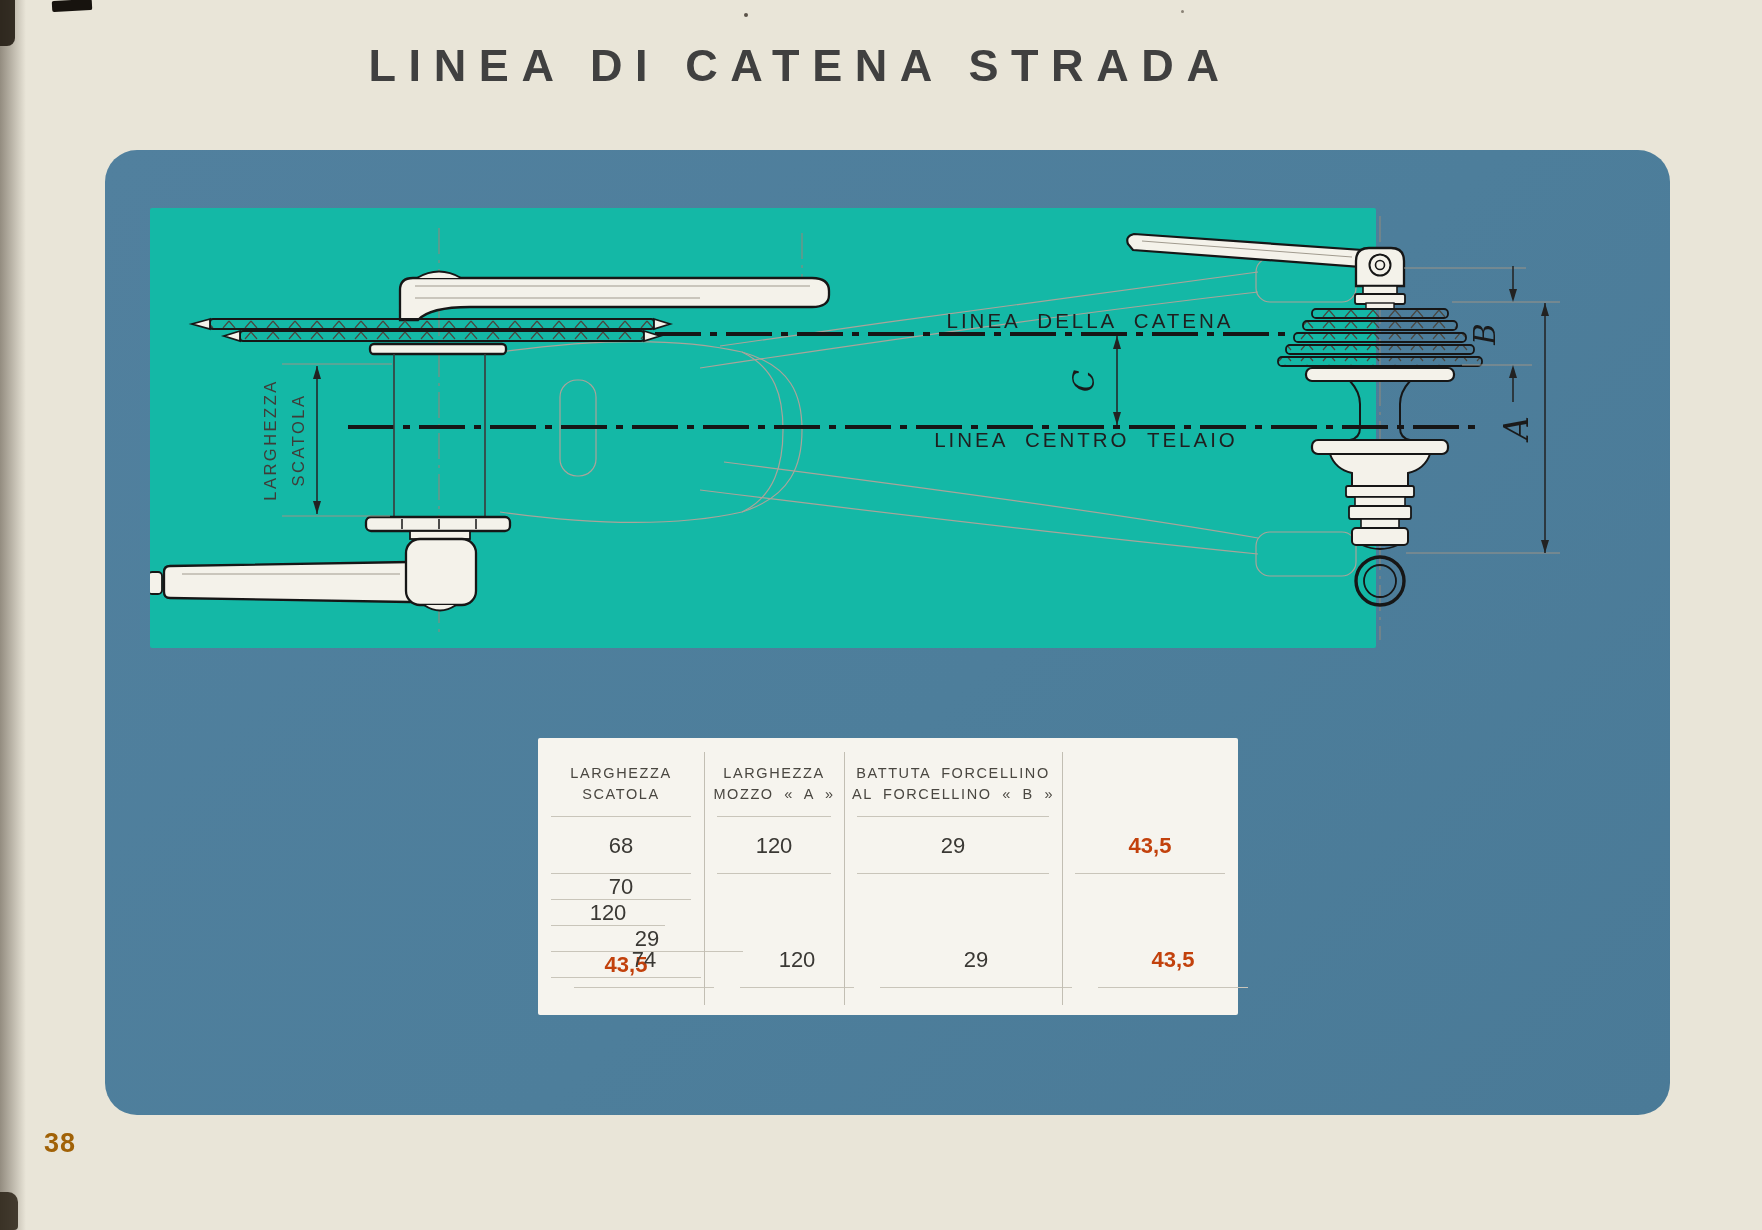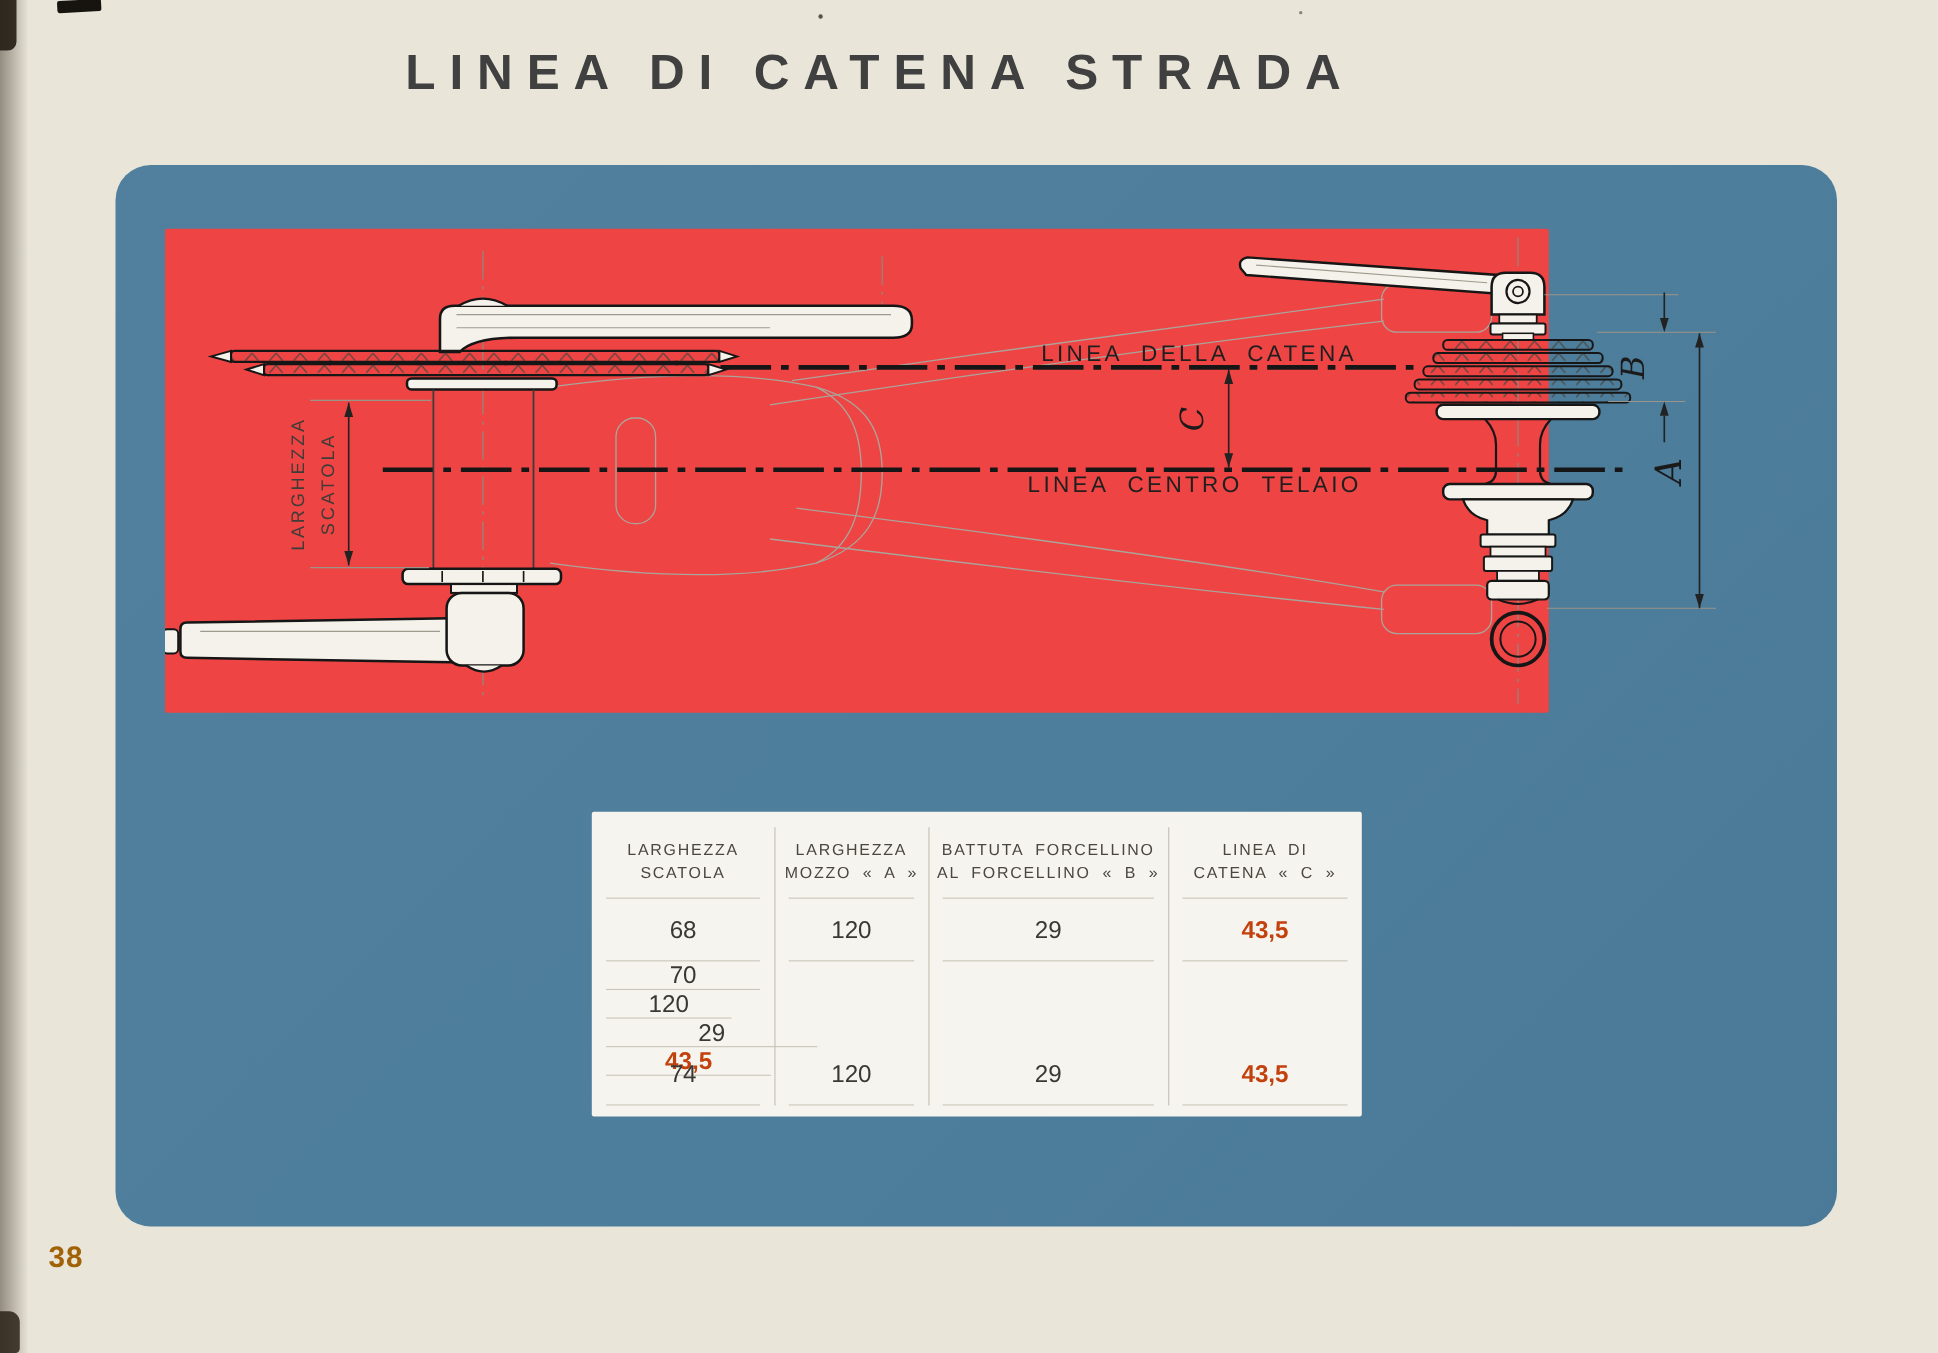--- a/index.html
+++ b/index.html
@@ -24,21 +24,21 @@
   }
 
   .blue-panel{
     position:absolute;left:105px;top:150px;width:1565px;height:965px;
     background:linear-gradient(135deg,#51809e 0%,#4d7e9b 55%,#4a7a97 100%);
     border-radius:32px;
   }
 
   .drawing-panel{
     position:absolute;left:150px;top:208px;width:1226px;height:440px;
-    background:#ef4444;border-radius:2px;padding-left:32px;
+    background:#14b8a6;border-radius:2px;
   }
   .drawing-panel svg{position:absolute;left:0;top:0;}
 
   .table-panel{
     position:absolute;left:538px;top:738px;width:700px;height:277px;
     background:#f6f4ee;border-radius:2px;
   }
   .tbl-row{position:absolute;left:0;width:700px;display:flex;}
   .tbl-cell{position:relative;display:flex;flex-direction:column;align-items:center;justify-content:center;}
   .c0{width:166px;} .c1{width:140px;} .c2{width:218px;} .c3{width:176px;}
@@ -213,39 +213,35 @@
       <span>SCATOLA</span>
     </div>
     <div class="tbl-cell c1">
       <span>LARGHEZZA</span>
       <span>MOZZO « A »</span>
     </div>
     <div class="tbl-cell c2">
       <span>BATTUTA FORCELLINO</span>
       <span>AL FORCELLINO « B »</span>
     </div>
-    <div class="tbl-cell c3">
-      <span>LINEA DI</span>
-      <span>CATENA « C »</span>
-    </div>
   </div>
 
   <div class="tbl-row datarow sep" style="top:79px;">
     <div class="tbl-cell c0">68</div>
     <div class="tbl-cell c1">120</div>
     <div class="tbl-cell c2">29</div>
     <div class="tbl-cell c3 bold">43,5</div>
   </div>
   <div class="tbl-row datarow sep" style="top:136px;flex-direction:column;">
     <div class="tbl-cell c0">70</div>
     <div class="tbl-cell c1">120</div>
     <div class="tbl-cell c2">29</div>
     <div class="tbl-cell c3 bold">43,5</div>
   </div>
-  <div class="tbl-row datarow sep" style="top:210px;">
+  <div class="tbl-row datarow sep" style="top:193px;margin-left:23px;">
     <div class="tbl-cell c0">74</div>
     <div class="tbl-cell c1">120</div>
     <div class="tbl-cell c2">29</div>
     <div class="tbl-cell c3 bold">43,5</div>
   </div>
 
   <div class="vdiv vd1"></div>
   <div class="vdiv vd2"></div>
   <div class="vdiv vd3"></div>
 </div>

